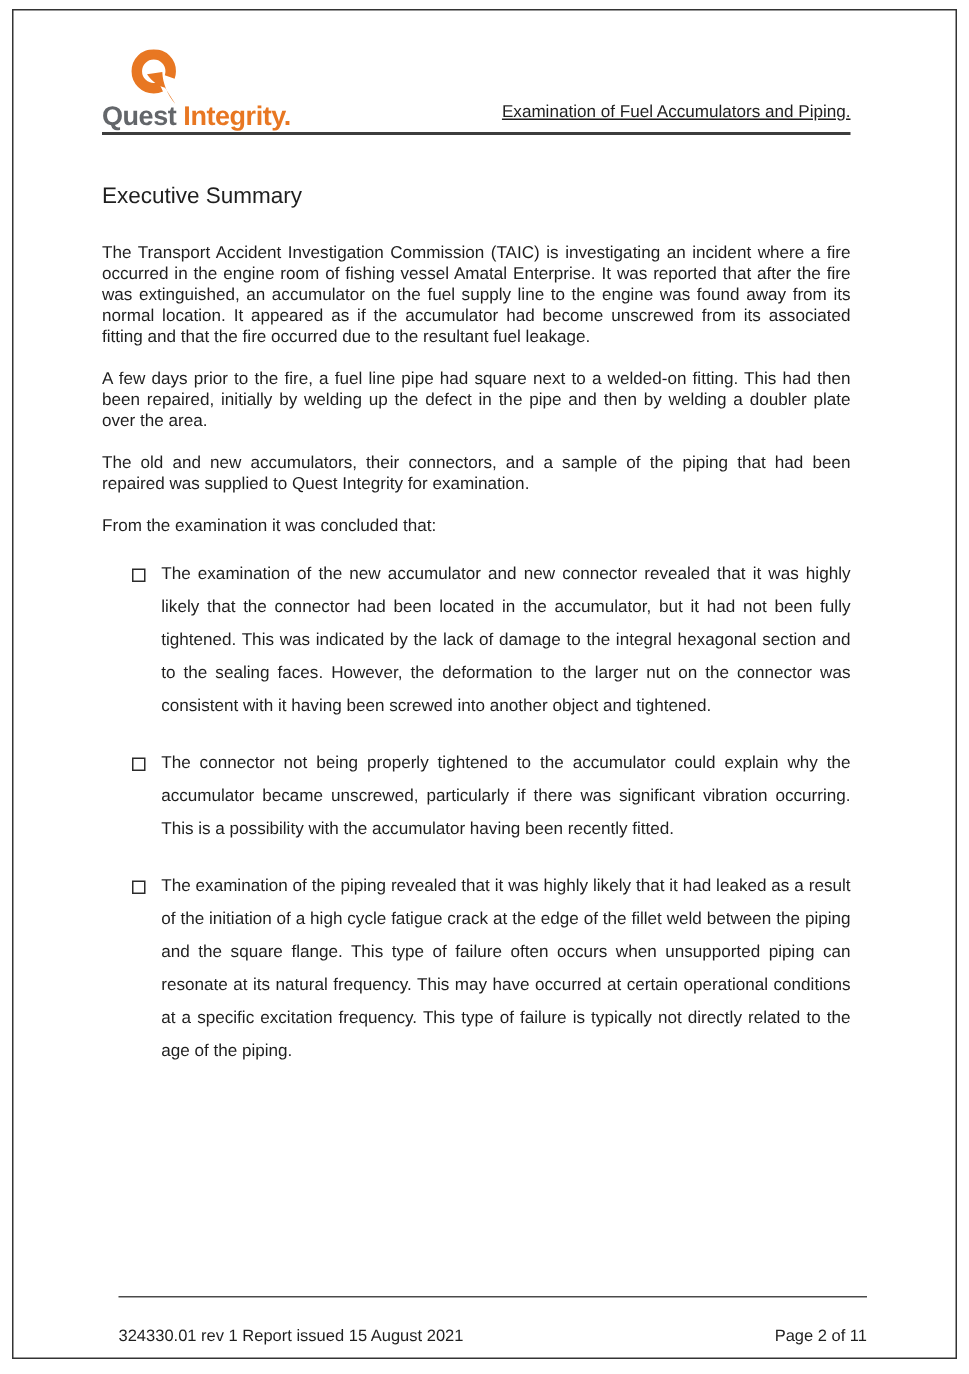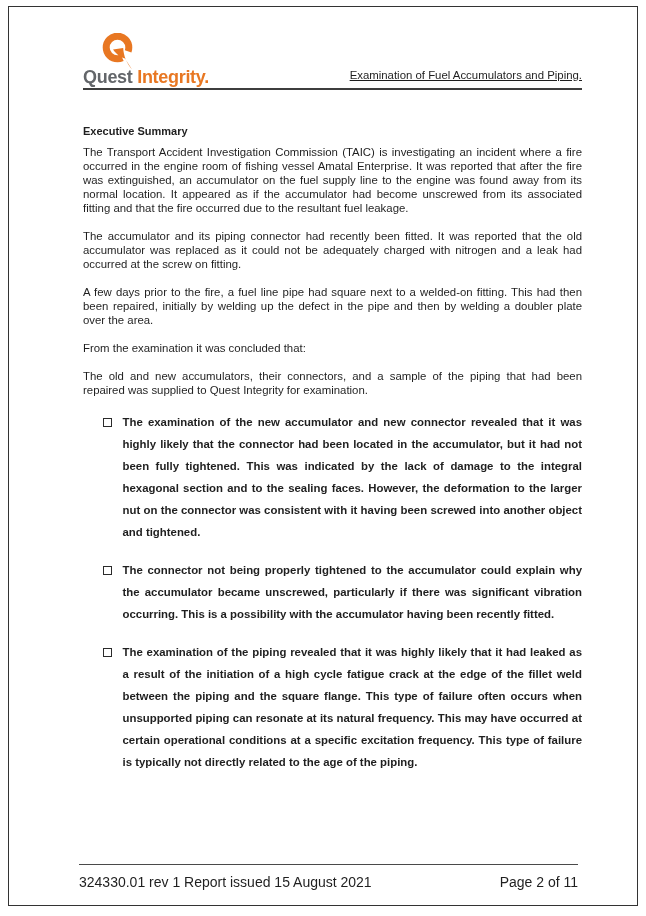--- a/index.html
+++ b/index.html
@@ -20,21 +20,21 @@
     position: absolute;
     left: 8px;
     top: 6px;
     right: 8px;
     bottom: 10px;
     border: 1.5px solid #333333;
     pointer-events: none;
   }
   .content {
     position: absolute;
-    left: 83px;
+    left: 68px;
     top: 0;
     width: 499px;
   }
   .header {
     margin-top: 33px;
     display: flex;
     justify-content: space-between;
     align-items: flex-end;
     border-bottom: 2px solid #3d3d3d;
     padding-bottom: 3px;
@@ -52,32 +52,32 @@
   }
   .logo-quest { color: var(--brand-gray, #63666A); }
   .logo-integrity { color: var(--brand-orange, #E87722); }
   .doc-title {
     font-size: 11.4px;
     padding-bottom: 4px;
     color: var(--text, #1f1f1f);
     text-decoration: underline;
   }
   .section-heading {
-    font-size: 11px;
-    font-weight: 700;
+    font-size: 15px;
+    font-weight: 400;
     line-height: 22px;
-    margin: 30px 0 3px 0;
+    margin: 30px 0 20px 0;
   }
   p.body-para {
     font-size: 11.4px;
     line-height: 14px;
     text-align: justify;
     margin: 0 0 14px 0;
   }
-  .bullets { margin-top: 2px; font-weight: bold; }
+  .bullets { margin-top: 2px; }
   .bullet {
     display: flex;
     margin-bottom: 16px;
   }
   .bullet-marker {
     flex: 0 0 auto;
     width: 6.5px;
     height: 6.5px;
     border: 1.1px solid #2b2b2b;
     margin: 7px 0 0 20px;
@@ -89,24 +89,24 @@
     font-size: 11.4px;
     line-height: 22px;
     text-align: justify;
   }
   .footer {
     position: absolute;
     left: 79px;
     top: 864px;
     width: 499px;
     border-top: 1.2px solid #4a4a4a;
-    padding-top: 9px;
+    padding-top: 20px;
     display: flex;
     justify-content: space-between;
-    font-size: 14px;
+    font-size: 11px;
     color: var(--text, #1f1f1f);
   }
 </style>
 </head>
 <body>
 
 <div class="page">
   <div class="page-border"></div>
 
   <div class="content">
@@ -121,24 +121,23 @@
           <span class="logo-quest">Quest</span>
           <span class="logo-integrity">Integrity.</span>
         </div>
       </div>
       <div class="doc-title">Examination of Fuel Accumulators and Piping.</div>
     </div>
 
     <div class="section-heading">Executive Summary</div>
 
     <p class="body-para">The Transport Accident Investigation Commission (TAIC) is investigating an incident where a fire occurred in the engine room of fishing vessel Amatal Enterprise. It was reported that after the fire was extinguished, an accumulator on the fuel supply line to the engine was found away from its normal location. It appeared as if the accumulator had become unscrewed from its associated fitting and that the fire occurred due to the resultant fuel leakage.</p>
-    <p class="body-para">The accumulator and its piping connector had recently been fitted. It was reported that the old accumulator was replaced as it could not be adequately charged with nitrogen and a leak had occurred at the screw on fitting.</p>
     <p class="body-para">A few days prior to the fire, a fuel line pipe had square next to a welded-on fitting. This had then been repaired, initially by welding up the defect in the pipe and then by welding a doubler plate over the area.</p>
+    <p class="body-para">The old and new accumulators, their connectors, and a sample of the piping that had been repaired was supplied to Quest Integrity for examination.</p>
     <p class="body-para">From the examination it was concluded that:</p>
-    <p class="body-para">The old and new accumulators, their connectors, and a sample of the piping that had been repaired was supplied to Quest Integrity for examination.</p>
 
     <div class="bullets">
       <div class="bullet">
         <span class="bullet-marker"></span>
         <div class="bullet-text">The examination of the new accumulator and new connector revealed that it was highly likely that the connector had been located in the accumulator, but it had not been fully tightened. This was indicated by the lack of damage to the integral hexagonal section and to the sealing faces.  However, the deformation to the larger nut on the connector was consistent with it having been screwed into another object and tightened.</div>
       </div>
       <div class="bullet">
         <span class="bullet-marker"></span>
         <div class="bullet-text">The connector not being properly tightened to the accumulator could explain why the accumulator became unscrewed, particularly if there was significant vibration occurring. This is a possibility with the accumulator having been recently fitted.</div>
       </div>

